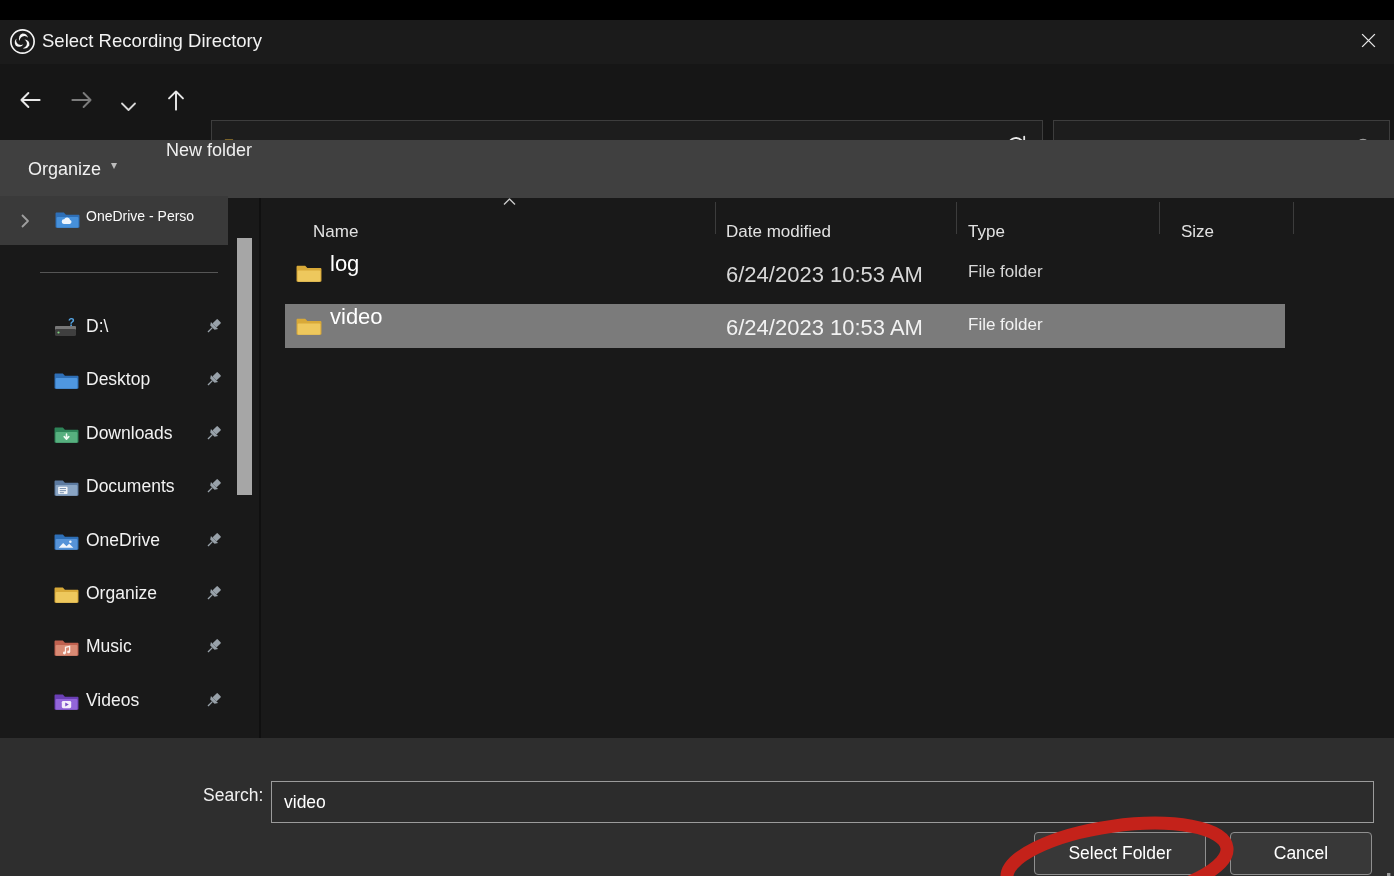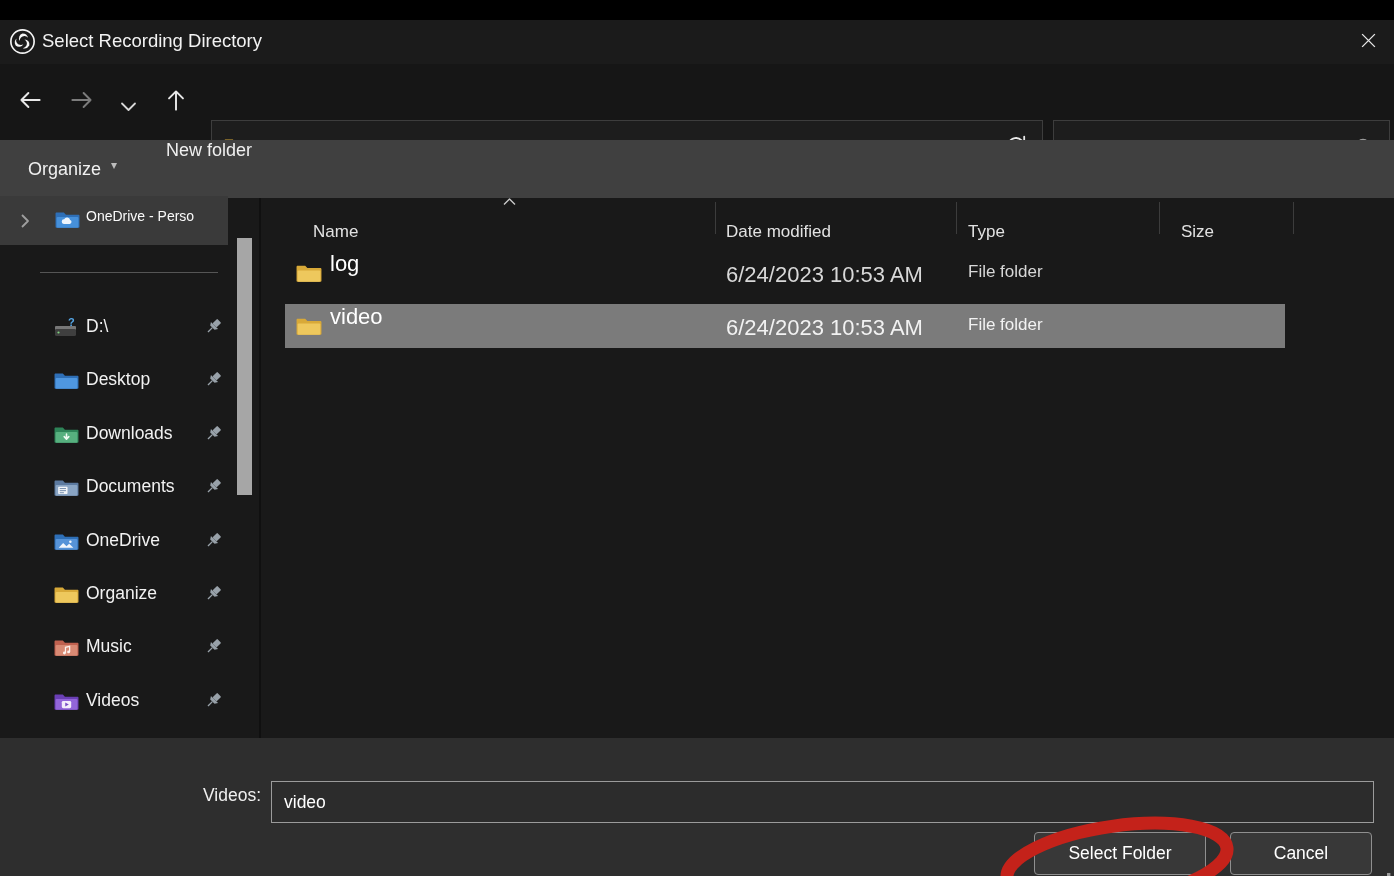--- a/index.html
+++ b/index.html
@@ -427,21 +427,21 @@
         </svg>
       </span>
       <span class="f-name">video</span>
       <span class="f-date">6/24/2023 10:53 AM</span>
       <span class="f-type">File folder</span>
       <span class="f-size"></span>
     </div>
   </div>
 
   <div class="footer">
-    <span class="folder-label">Videos:</span>
+    <span class="folder-label">Search:</span>
     <input class="folder-input" type="text" value="video" style="">
     <div class="btn btn-select">
       <span>Select Folder</span>
     </div>
     <div class="btn btn-cancel">
       <span>Cancel</span>
     </div>
     <span class="grip">
       <svg width="17" height="17" viewBox="0 0 17 17">
         <g fill="#9b9b9b">

